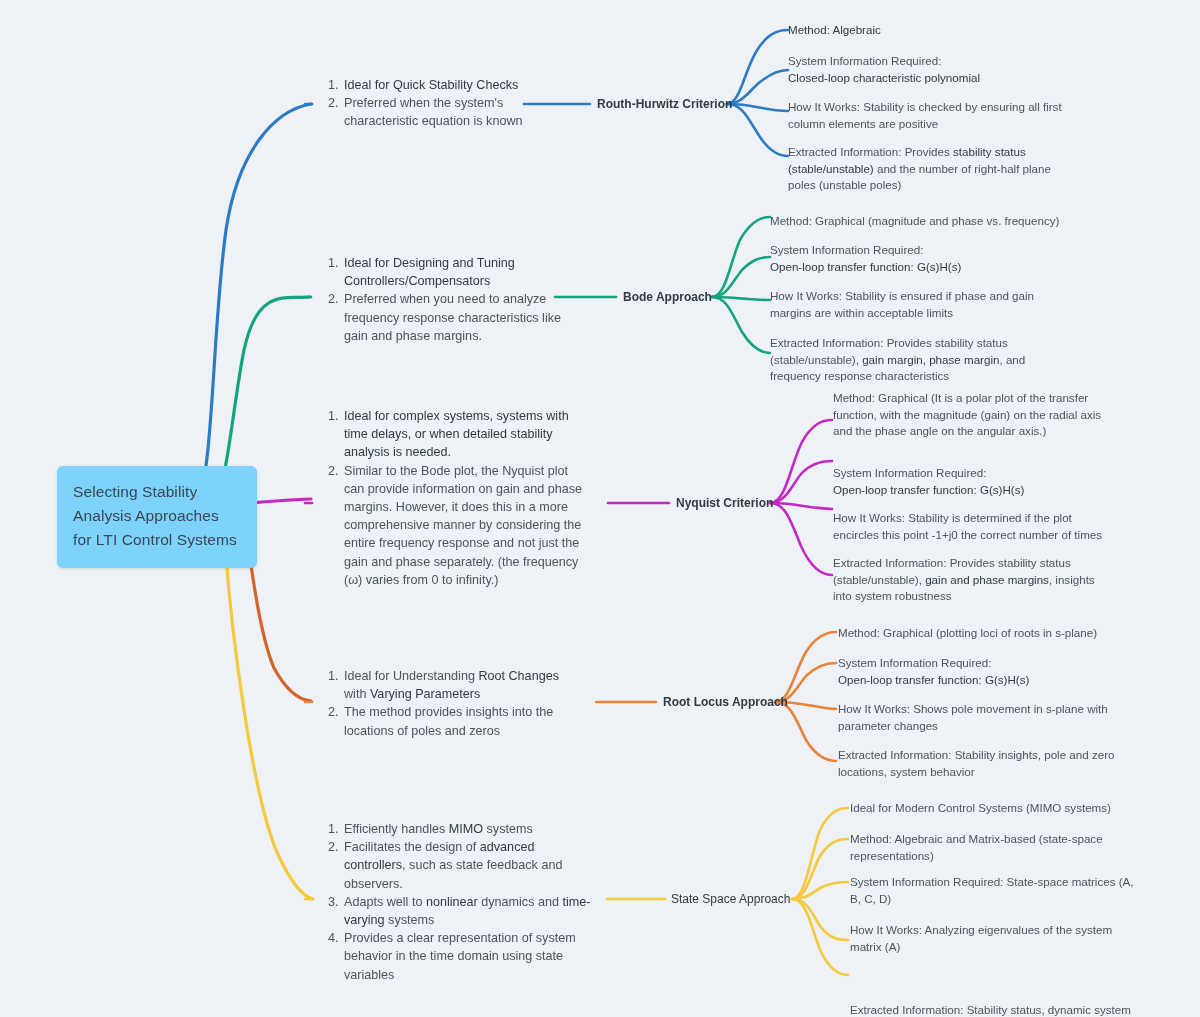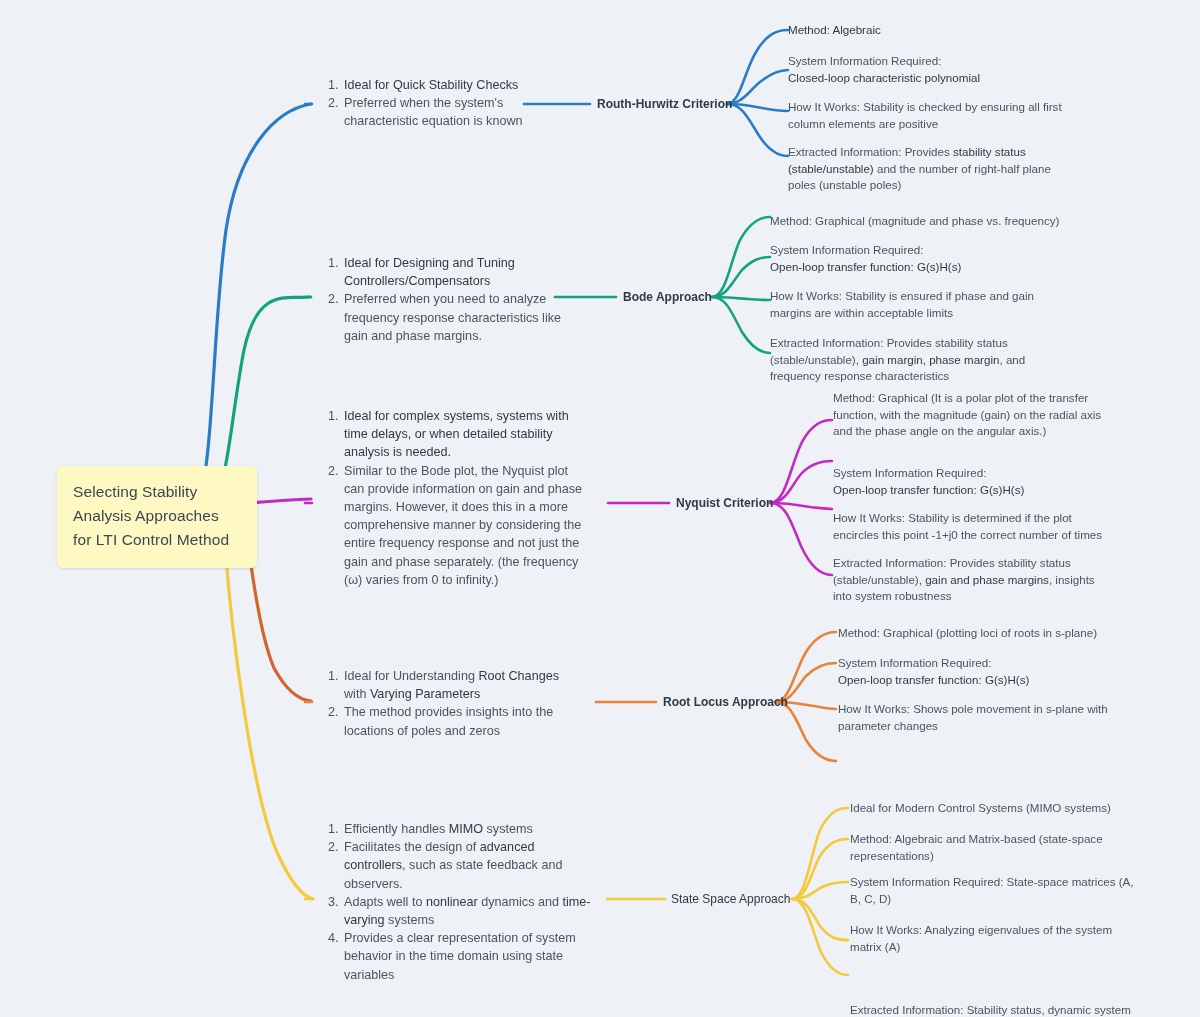--- a/index.html
+++ b/index.html
@@ -9,21 +9,21 @@
     font-family:"Liberation Sans", sans-serif;
     color:#3f4a56;
     overflow:hidden;
     position:relative;
   }
   #canvas{position:relative;width:1200px;height:1017px;}
   #wires{position:absolute;left:0;top:0;width:1200px;height:1017px;pointer-events:none;}
 
   .root-card{
     position:absolute;left:57px;top:466px;width:200px;
-    background:#fef9c3;border-radius:6px;
+    background:#7dd3fc;border-radius:6px;
     padding:14px 16px 16px 16px;
     box-shadow:0 1px 3px rgba(30,40,60,.13);
     box-sizing:border-box;
     z-index:5;
   }
   .root-card .line{
     font-size:15.5px;line-height:24px;color:#3c4652;letter-spacing:.1px;
   }
 
   .branch-label{
@@ -111,21 +111,21 @@
       <path stroke="#13a37f" d="M304,297 L311,297"></path>
       <path stroke="#c429c4" d="M305,503 L312,503"></path>
       <path stroke="#e8833a" d="M305,702 L312,702"></path>
       <path stroke="#f5c93c" d="M305,899 L312,899"></path>
     </g>
   </svg>
 
   <div class="root-card">
     <div class="line">Selecting Stability</div>
     <div class="line">Analysis Approaches</div>
-    <div class="line">for LTI Control Method</div>
+    <div class="line">for LTI Control Systems</div>
   </div>
 
   <div class="branch-label bold" style="left:597px;top:104px;">Routh-Hurwitz Criterion</div>
   <div class="branch-label bold" style="left:623px;top:297px;text-align:right;">Bode Approach</div>
   <div class="branch-label bold" style="left:676px;top:503px;">Nyquist Criterion</div>
   <div class="branch-label" style="left:663px;top:702px;font-weight:bold;">Root Locus Approach</div>
   <div class="branch-label" style="left:671px;top:899px;">State Space Approach</div>
 
   <div class="left-block" style="left:322px;top:76px;width:210px;">
     <ol>
@@ -175,20 +175,21 @@
   <div class="leaf" style="left:770px;top:335px;width:268px;">Extracted Information: Provides stability status (stable/unstable), <b>gain margin, phase margin</b>, and frequency response characteristics</div>
 
   <div class="leaf" style="left:833px;top:390px;width:270px;">Method: Graphical (It is a polar plot of the transfer function, with the magnitude (gain) on the radial axis and the phase angle on the angular axis.)</div>
   <div class="leaf" style="left:833px;top:465px;width:270px;">System Information Required:<br><b>Open-loop transfer function: G(s)H(s)</b></div>
   <div class="leaf" style="left:833px;top:510px;width:278px;">How It Works: Stability is determined if the plot encircles this point -1+j0 the correct number of times</div>
   <div class="leaf" style="left:833px;top:555px;width:272px;">Extracted Information: Provides stability status (stable/unstable), <b>gain and phase margins</b>, insights into system robustness</div>
 
   <div class="leaf" style="left:838px;top:625px;width:290px;">Method: Graphical (plotting loci of roots in s-plane)</div>
   <div class="leaf" style="left:838px;top:655px;width:290px;">System Information Required:<br><b>Open-loop transfer function: G(s)H(s)</b></div>
   <div class="leaf" style="left:838px;top:701px;width:270px;">How It Works: Shows pole movement in s-plane with parameter changes</div>
+  <div class="leaf" style="left:838px;top:747px;width:278px;">Extracted Information: Stability insights, pole and zero locations, system behavior</div>
 
   <div class="leaf" style="left:850px;top:800px;width:290px;">Ideal for Modern Control Systems (MIMO systems)</div>
   <div class="leaf" style="left:850px;top:831px;width:284px;">Method: Algebraic and Matrix-based (state-space representations)</div>
   <div class="leaf" style="left:850px;top:874px;width:288px;">System Information Required: State-space matrices (A, B, C, D)</div>
   <div class="leaf" style="left:850px;top:922px;width:290px;">How It Works: Analyzing eigenvalues of the system matrix (A)</div>
   <div class="leaf" style="left:850px;top:966px;width:290px;margin-top:36px;">Extracted Information: Stability status, dynamic system behavior, useful for state feedback and observer design</div>
 
 </div>
 
 </body></html>

